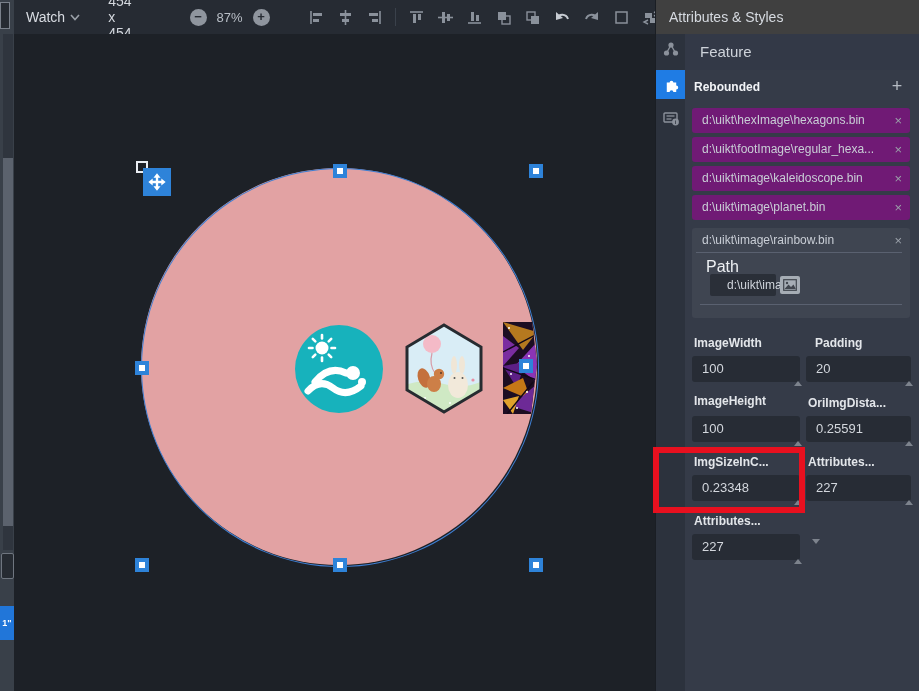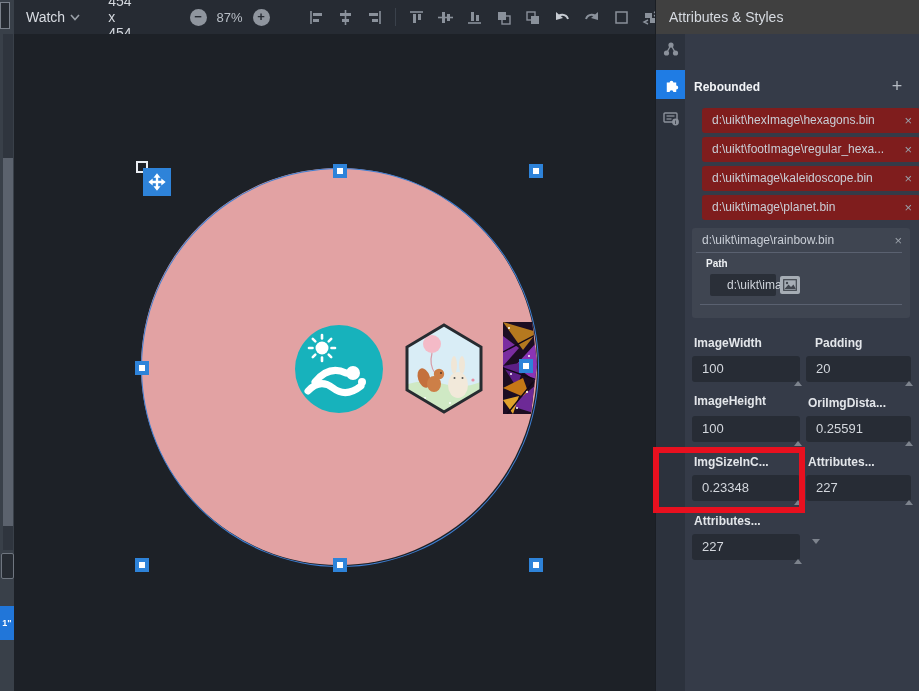--- a/index.html
+++ b/index.html
@@ -57,29 +57,29 @@
   .strip-icon{position:absolute;left:6px;width:18px;height:18px;}
   #tab-active{left:0;top:36px;width:30px;height:29px;background:#1f7ce4;
     display:flex;align-items:center;justify-content:center;}
   #panel-main{left:685px;top:34px;width:234px;height:657px;background:#353b48;}
   #feature-row{left:0;top:0;width:234px;height:36px;background:#333947;
     color:#ced3da;font-size:15px;line-height:36px;}
   #feature-row span{margin-left:15px;}
   #imagepath-label{left:9px;top:44px;color:#f2f4f7;font-size:12px;font-weight:bold;line-height:18px;}
   #imagepath-add{left:200px;top:40px;width:24px;height:24px;color:#b6bcc4;font-size:18px;
     text-align:center;line-height:24px;}
-  .path-row{position:absolute;left:17px;width:218px;height:25px;background:#7f1d1d;border-radius:3px;
+  .path-row{position:absolute;left:7px;width:218px;height:25px;background:#701a75;border-radius:3px;
     color:#c9ced6;font-size:12px;line-height:25px;}
   .path-row .ptext{margin-left:10px;display:inline-block;max-width:180px;overflow:hidden;white-space:nowrap;}
   .row-x{position:absolute;right:8px;top:0;color:#9aa0a9;font-size:13px;line-height:25px;}
   #expanded-group{left:7px;top:194px;width:218px;height:90px;background:#3f4551;border-radius:3px;}
   #expanded-title{position:absolute;left:0;top:0;width:218px;height:25px;color:#c9ced6;font-size:12px;line-height:25px;}
   #expanded-title .ptext{margin-left:10px;}
   #expanded-underline{position:absolute;left:4px;top:24px;width:206px;height:1px;background:#5a6170;}
-  #path-sub-label{position:absolute;left:14px;top:30px;color:#eef1f4;font-size:10px;font-weight:bold;}
+  #path-sub-label{position:absolute;left:14px;top:30px;color:#eef1f4;font-size:16px;font-weight:normal;}
   #path-input{position:absolute;left:18px;top:46px;width:66px;height:22px;background:#2a2f38;border-radius:2px;
     color:#cfd4db;font-size:12px;line-height:22px;}
   #path-input span{margin-left:17px;}
   #img-picker{position:absolute;left:88px;top:48px;width:20px;height:18px;background:#a6adb5;border-radius:2px;
     display:flex;align-items:center;justify-content:center;}
   #expanded-divider{position:absolute;left:8px;top:76px;width:202px;height:1px;background:#5a6170;}
 
   .fld-label{position:absolute;color:#e3e6ea;font-size:12px;font-weight:bold;}
   .fld-input{position:absolute;height:26px;background:#272c35;border-radius:3px;
     color:#d3d7dd;font-size:13px;line-height:26px;}
@@ -293,20 +293,23 @@
   <svg class="strip-icon" style="top:75px;" width="18" height="18" viewBox="0 0 18 18">
     <rect x="2" y="4" width="13" height="9" rx="1" fill="none" stroke="#8b919b" stroke-width="1.4"></rect>
     <line x1="4.5" y1="7" x2="12.5" y2="7" stroke="#8b919b" stroke-width="1.3"></line>
     <line x1="4.5" y1="10" x2="9.5" y2="10" stroke="#8b919b" stroke-width="1.3"></line>
     <circle cx="13.5" cy="13" r="3.4" fill="#8b919b"></circle>
     <text x="13.5" y="15.2" font-size="5.5" fill="#2c323d" text-anchor="middle" font-family="Liberation Sans, sans-serif" font-weight="bold">i</text>
   </svg>
 </div>
 
 <div id="panel-main" class="abs">
+  <div id="feature-row" class="abs">
+    <span>Feature</span>
+  </div>
 
   <div id="imagepath-label" class="abs">Rebounded</div>
   <div id="imagepath-add" class="abs">+</div>
 
   <div class="path-row" style="top:74px;">
     <span class="ptext">d:\uikt\hexImage\hexagons.bin</span>
     <span class="row-x">×</span>
   </div>
   <div class="path-row" style="top:103px;">
     <span class="ptext">d:\uikt\footImage\regular_hexa...</span>

